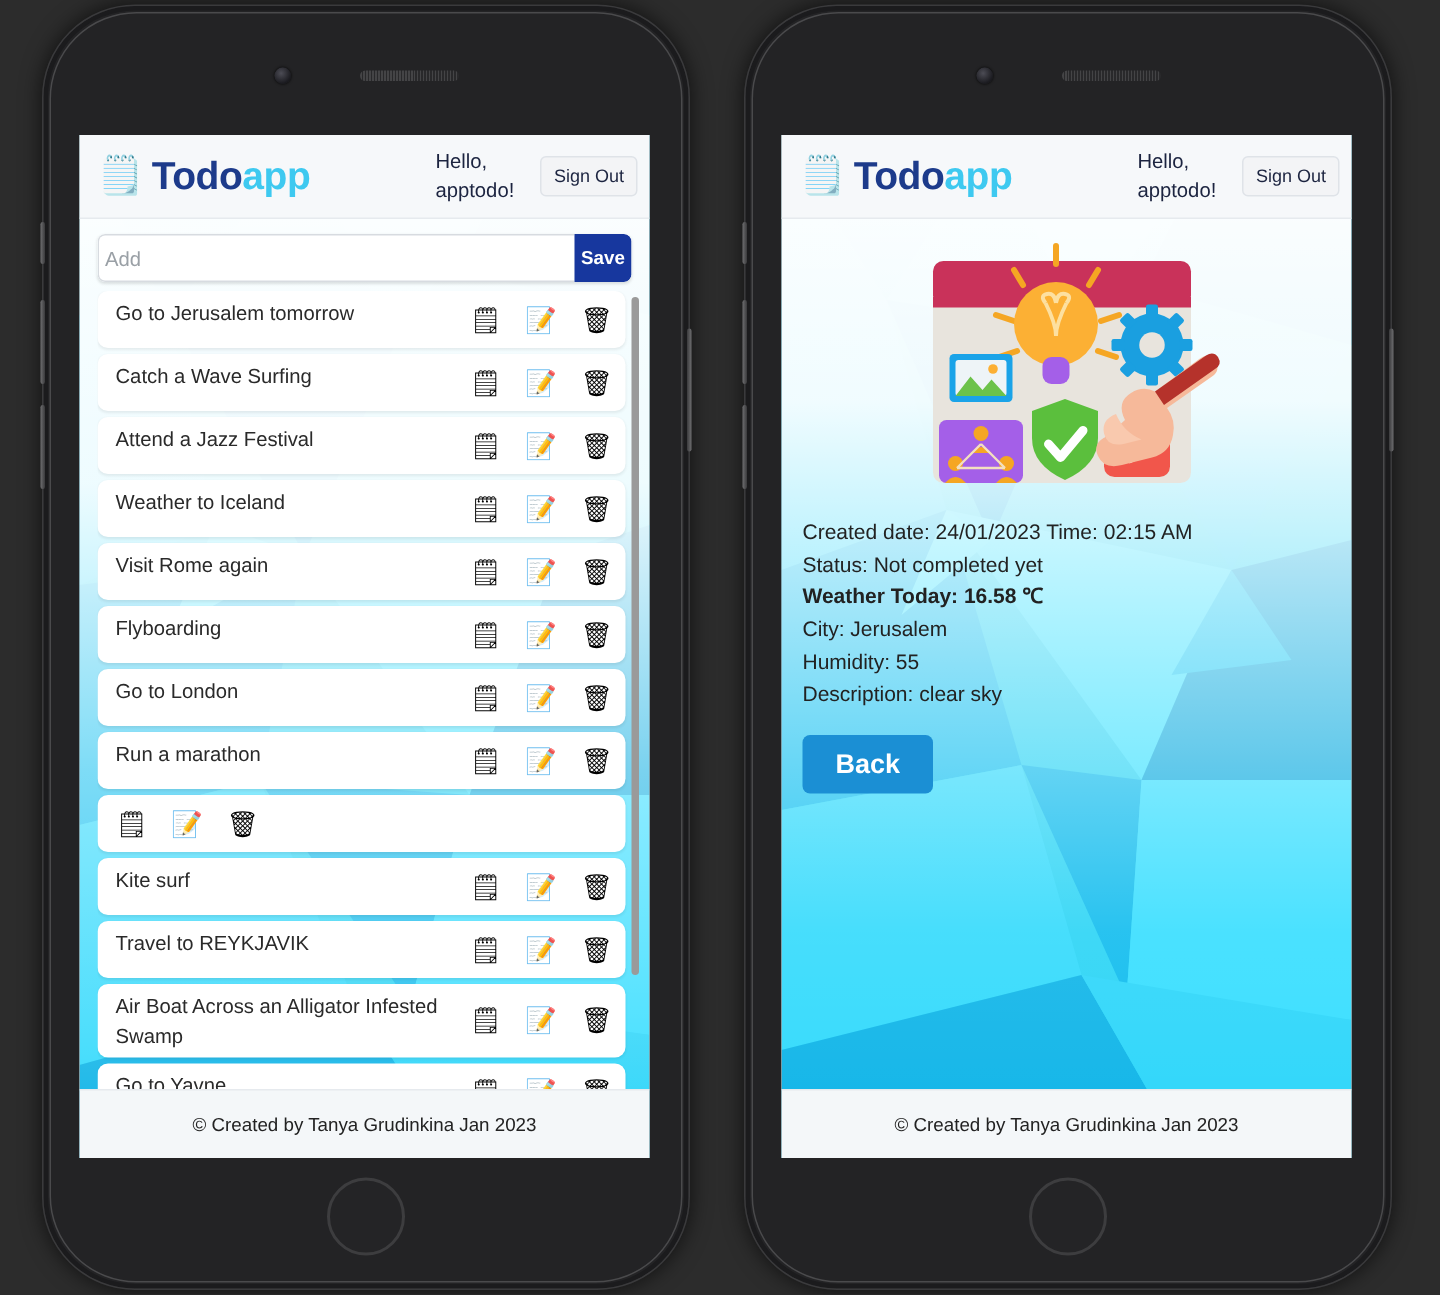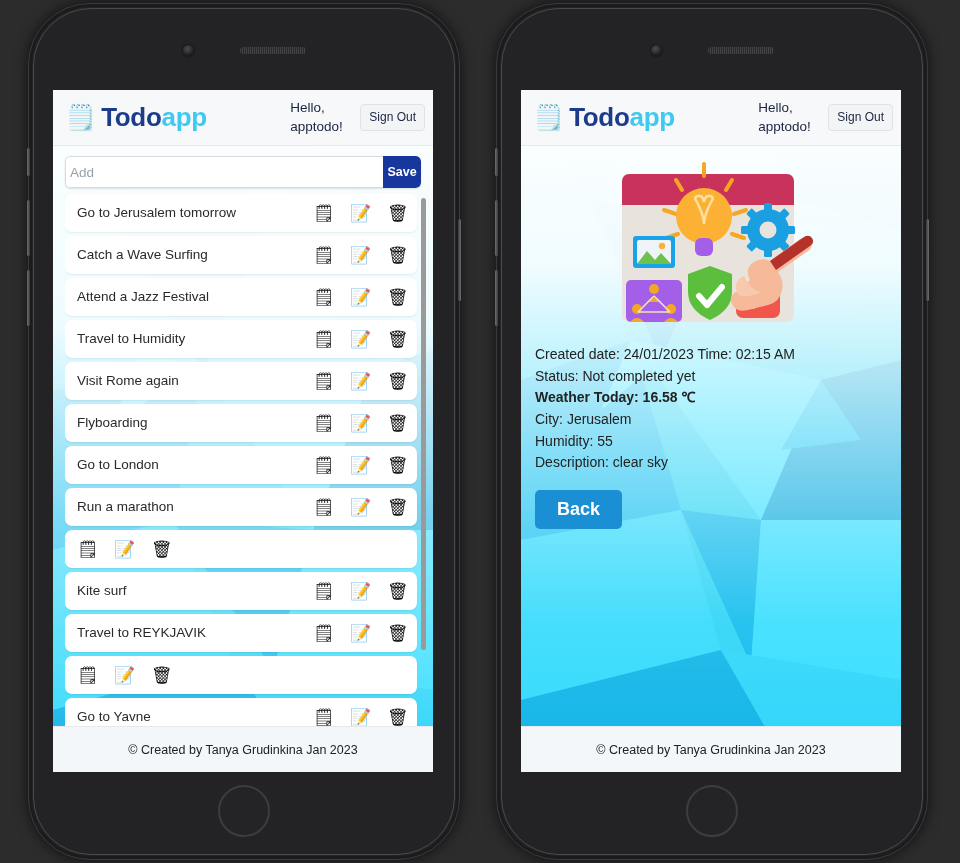--- a/index.html
+++ b/index.html
@@ -193,21 +193,20 @@
     overflow: hidden;
     padding: 0 6px 0 12px;
   }
   .list-scroll {
     height: 100%;
     overflow: hidden;
     padding-right: 10px;
   }
   .todo-item {
     display: flex;
-    align-items: center;
     background: #fff;
     border-radius: 7px;
     min-height: 38px;
     margin-bottom: 4px;
     padding: 5px 6px 5px 12px;
     box-shadow: 0 1px 2px rgba(0,0,0,.07);
   }
   .todo-title {
     flex: 1 1 auto;
     font-size: 13.5px;
@@ -372,21 +371,21 @@
             </div>
             <div class="todo-item">
               <div class="todo-title">Attend a Jazz Festival</div>
               <div class="todo-actions">
                 <span>🗒</span>
                 <span>📝</span>
                 <span>🗑</span>
               </div>
             </div>
             <div class="todo-item">
-              <div class="todo-title">Travel to Humidity</div>
+              <div class="todo-title">Weather to Iceland</div>
               <div class="todo-actions">
                 <span>🗒</span>
                 <span>📝</span>
                 <span>🗑</span>
               </div>
             </div>
             <div class="todo-item">
               <div class="todo-title">Visit Rome again</div>
               <div class="todo-actions">
                 <span>🗒</span>
@@ -435,20 +434,21 @@
             </div>
             <div class="todo-item">
               <div class="todo-title">Travel to REYKJAVIK</div>
               <div class="todo-actions">
                 <span>🗒</span>
                 <span>📝</span>
                 <span>🗑</span>
               </div>
             </div>
             <div class="todo-item">
+              <div class="todo-title">Air Boat Across an Alligator Infested Swamp</div>
               <div class="todo-actions">
                 <span>🗒</span>
                 <span>📝</span>
                 <span>🗑</span>
               </div>
             </div>
             <div class="todo-item">
               <div class="todo-title">Go to Yavne</div>
               <div class="todo-actions">
                 <span>🗒</span>

